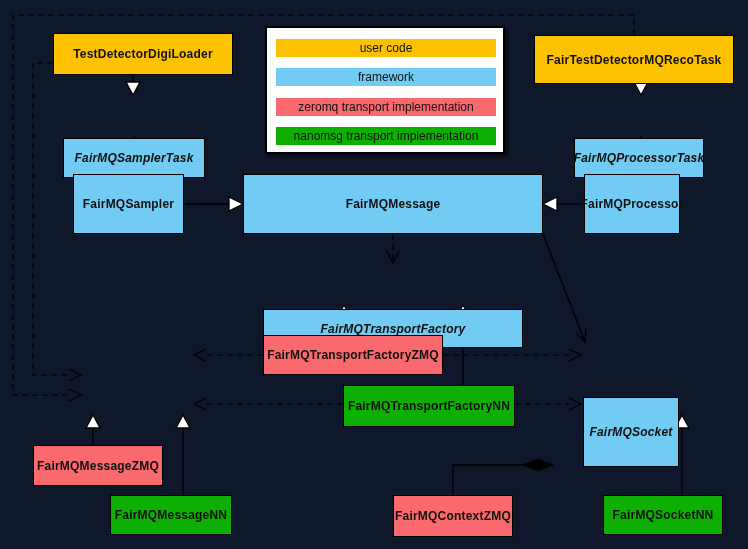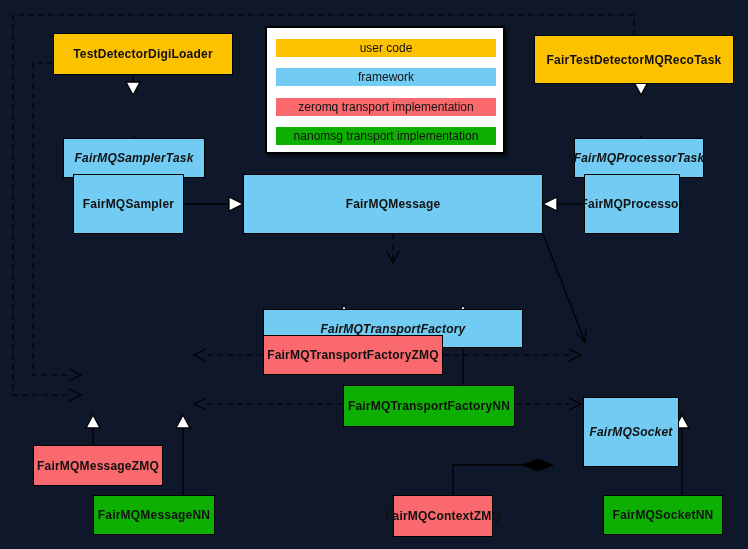--- a/index.html
+++ b/index.html
@@ -153,23 +153,23 @@
   <div class="node cat-framework abstract" style="left:63px;top:95px;width:142px;height:40px">FairMQSamplerTask</div>
   <div class="node cat-framework abstract" style="left:574px;top:95px;width:130px;height:40px">FairMQProcessorTask</div>
   <div class="node cat-framework" style="left:73px;top:174px;width:111px;height:60px">FairMQSampler</div>
   <div class="node cat-framework" style="left:243px;top:174px;width:300px;height:60px">FairMQMessage</div>
   <div class="node cat-framework" style="left:584px;top:174px;width:96px;height:60px">FairMQProcessor</div>
   <div class="node cat-framework abstract" style="left:263px;top:266px;width:260px;height:39px">FairMQTransportFactory</div>
   <div class="node cat-zeromq" style="left:263px;top:335px;width:180px;height:40px">FairMQTransportFactoryZMQ</div>
   <div class="node cat-nanomsg" style="left:343px;top:385px;width:172px;height:42px">FairMQTransportFactoryNN</div>
   <div class="node cat-framework abstract" style="left:583px;top:354px;width:96px;height:70px">FairMQSocket</div>
   <div class="node cat-zeromq" style="left:33px;top:445px;width:130px;height:41px">FairMQMessageZMQ</div>
-  <div class="node cat-nanomsg" style="left:93px;top:495px;width:122px;height:40px">FairMQMessageNN</div>
+  <div class="node cat-nanomsg" style="left:110px;top:495px;width:122px;height:40px">FairMQMessageNN</div>
   <div class="node cat-nanomsg" style="left:603px;top:495px;width:120px;height:40px">FairMQSocketNN</div>
-  <div class="node cat-zeromq" style="left:393px;top:495px;width:100px;height:42px">FairMQContextZMQ</div>
+  <div class="node cat-zeromq" style="left:393px;top:495px;width:120px;height:42px">FairMQContextZMQ</div>
 
   <div class="legend">
     <div class="legend-row cat-user-code" style="top:11px">user code</div>
     <div class="legend-row cat-framework" style="top:40px">framework</div>
     <div class="legend-row cat-zeromq" style="top:70px">zeromq transport implementation</div>
     <div class="legend-row cat-nanomsg" style="top:99px">nanomsg transport implementation</div>
   </div>
 
 </div>
 

